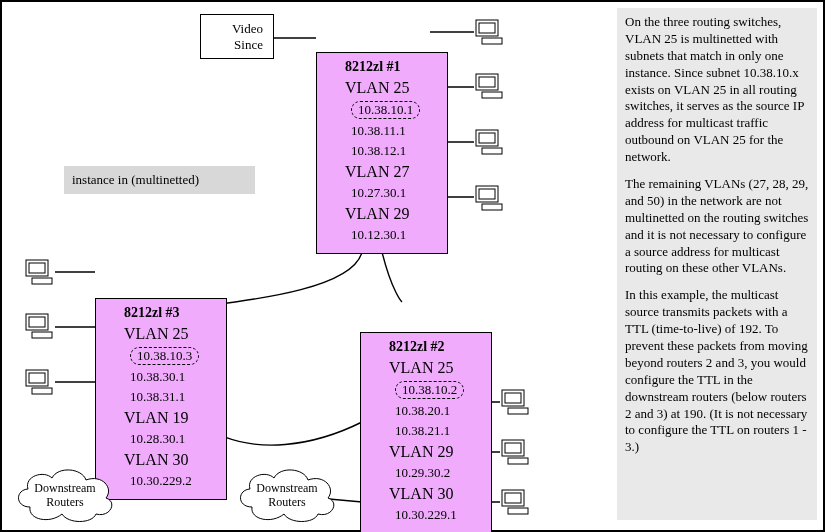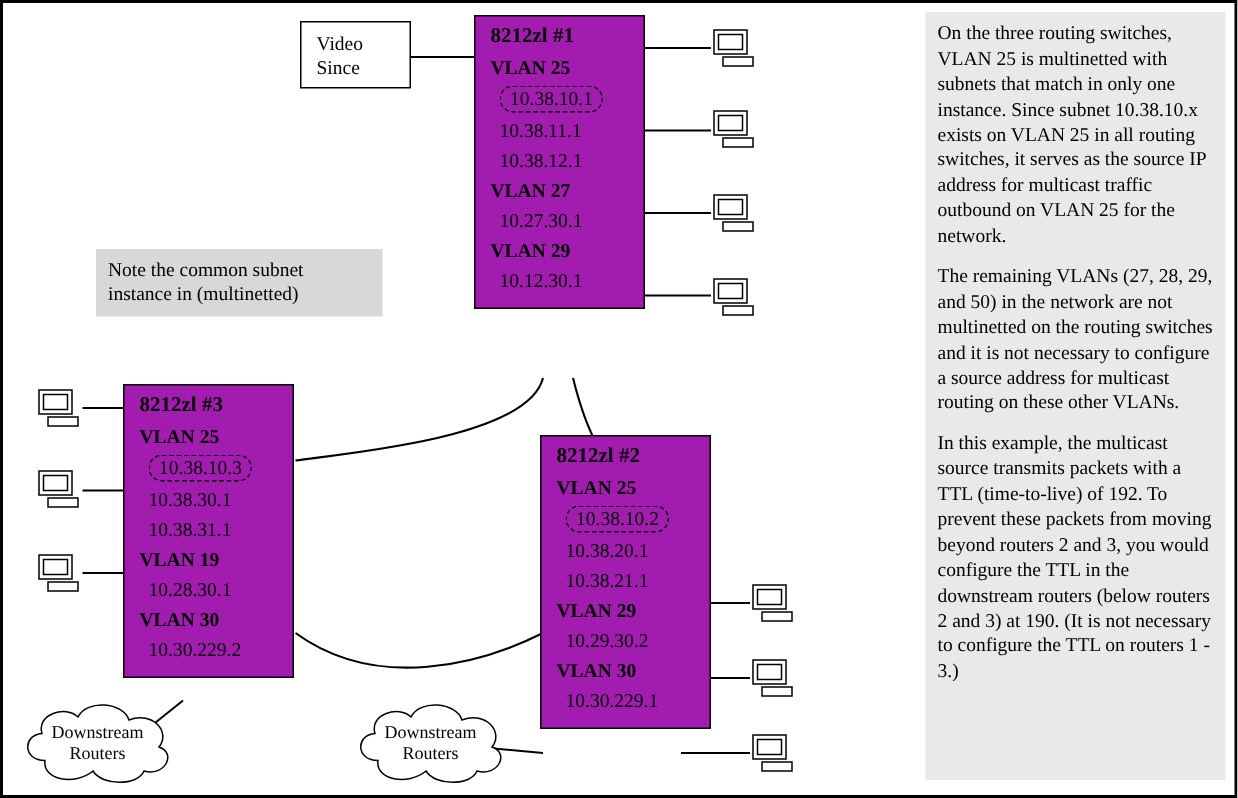--- a/index.html
+++ b/index.html
@@ -1,24 +1,24 @@
 <!DOCTYPE html>
 <html><head>
 <meta charset="utf-8">
 <style>
   html,body{margin:0;padding:0;background:#fff}
   body{font-family:"Times New Roman",Times,serif;font-size:13px;color:#000}
   #frame{position:relative;width:825px;height:532px;border:2px solid #000;box-sizing:border-box}
-  .switch{position:absolute;background:#a21caf;border:1px solid #000;padding:6px 10px 6px 10px;}
+  .switch{position:absolute;background:#f0abfc;border:1px solid #000;padding:6px 10px 6px 28px;margin-top:42px;}
   .switch .title{font-weight:bold;font-size:14px;margin-bottom:4px}
-  .switch .vlan{font-weight:bold;font-size:13px;margin-top:4px}
+  .switch .vlan{font-weight:normal;font-size:16px;margin-top:4px}
   .switch .ip{font-size:13px;margin:4px 0 4px 6px}
   .circled{display:inline-block;border:1px dashed #000;border-radius:10px;padding:0 6px}
   .note{position:absolute;background:#d8d8d8;padding:6px 8px;font-size:13px;line-height:1.25}
-  .video{position:absolute;border:1px solid #000;background:#fff;text-align:left;font-size:13px;padding:6px 10px;line-height:1.2}
+  .video{position:absolute;border:1px solid #000;background:#fff;text-align:right;font-size:13px;padding:6px 10px;line-height:1.2}
   .expl{position:absolute;right:6px;top:6px;width:200px;height:512px;background:#e9e9e9;padding:6px 8px;font-size:13px;line-height:1.3;box-sizing:border-box}
   .expl p{margin:0 0 10px 0}
   .pc{position:absolute;width:32px;height:28px}
   .cloud{position:absolute;width:110px;height:62px}
   .cloud text{font-family:"Times New Roman",Times,serif}
   svg.wires{position:absolute;left:0;top:0;width:825px;height:532px;pointer-events:none}
 </style>
 </head>
 <body>
 
@@ -50,37 +50,36 @@
       <line x1="305" y1="495" x2="360" y2="500"></line>
     </g>
   </svg>
 
   <div class="video" style="left:198px;top:12px;width:52px">
     <div>Video</div>
     <div>Since</div>
   </div>
 
   <div class="note" style="left:62px;top:164px;width:175px">
-    <div>Note the common subnet</div>
     <div>instance in (multinetted)</div>
   </div>
 
   <div class="switch" style="left:314px;top:8px;width:92px">
     <div class="title">8212zl #1</div>
     <div class="vlan">VLAN 25</div>
     <div class="ip"><span class="circled">10.38.10.1</span></div>
     <div class="ip">10.38.11.1</div>
     <div class="ip">10.38.12.1</div>
     <div class="vlan">VLAN 27</div>
     <div class="ip">10.27.30.1</div>
     <div class="vlan">VLAN 29</div>
     <div class="ip">10.12.30.1</div>
   </div>
 
-  <div class="switch" style="left:80px;top:254px;width:92px">
+  <div class="switch" style="left:93px;top:254px;width:92px">
     <div class="title">8212zl #3</div>
     <div class="vlan">VLAN 25</div>
     <div class="ip"><span class="circled">10.38.10.3</span></div>
     <div class="ip">10.38.30.1</div>
     <div class="ip">10.38.31.1</div>
     <div class="vlan">VLAN 19</div>
     <div class="ip">10.28.30.1</div>
     <div class="vlan">VLAN 30</div>
     <div class="ip">10.30.229.2</div>
   </div>

